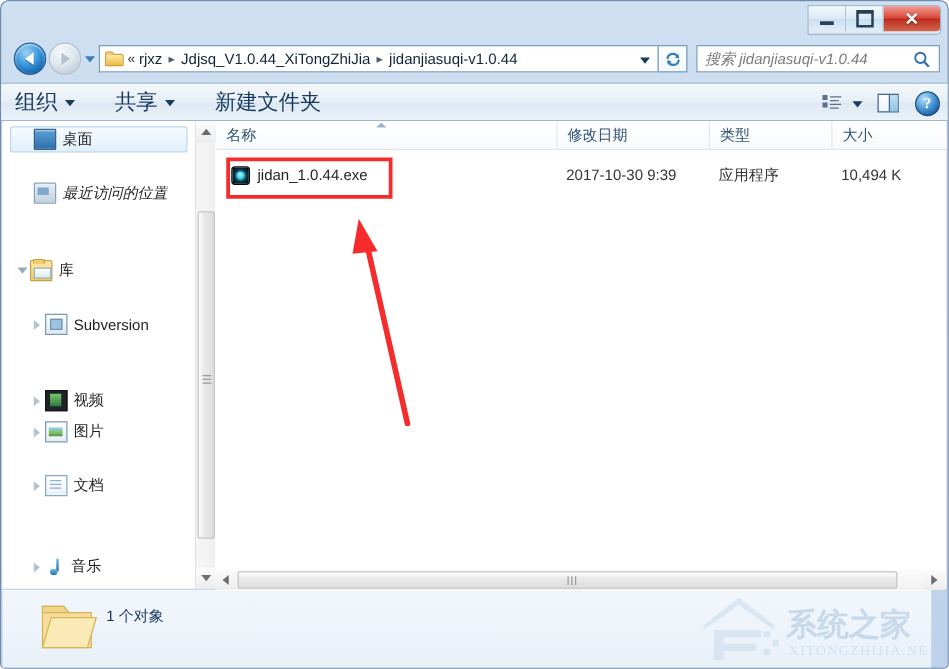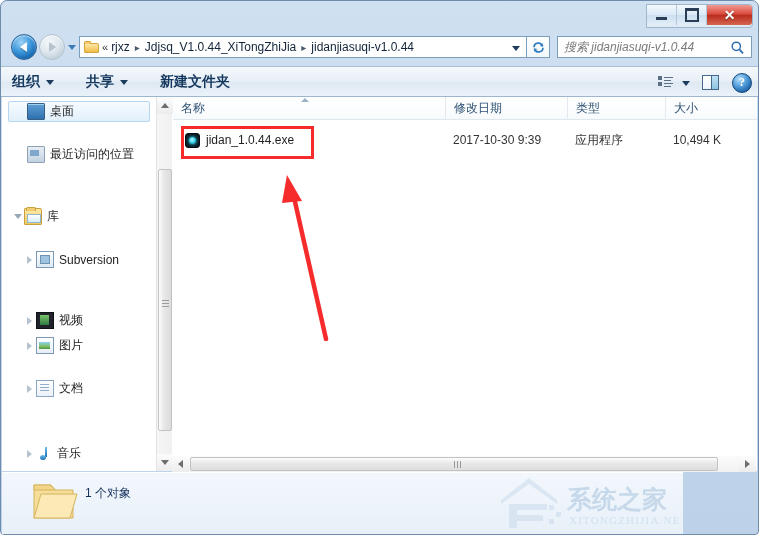--- a/index.html
+++ b/index.html
@@ -119,21 +119,21 @@
   }
   
   #toolbar{
     position:absolute;left:0;top:65px;width:757px;height:31px;
     background:linear-gradient(180deg,#f4f8fb 0%,#e8f0f7 46%,#dfe9f3 54%,#eaf2f9 100%);
     border-top:1px solid #a8c0d6;border-bottom:1px solid #9fb7ce;
     box-sizing:border-box;display:flex;align-items:center;
   }
   .tbitem{
     display:flex;align-items:center;height:23px;padding:0 9px;margin-left:2px;
-    font-size:14px;color:#14385e;white-space:nowrap;cursor:default;border-radius:2px;font-weight:bold;
+    font-size:17px;color:#14385e;white-space:nowrap;cursor:default;border-radius:2px;
   }
   .tbcaret{
     width:0;height:0;margin-left:6px;margin-top:2px;
     border-left:4px solid transparent;border-right:4px solid transparent;
     border-top:5px solid #1c3c5c;
   }
   #tb-right{position:absolute;right:6px;top:0;height:31px;display:flex;align-items:center;}
   .viewicon{
     width:15px;height:13px;position:relative;
   }
@@ -297,21 +297,21 @@
   #hthumb{
     position:absolute;left:18px;top:1px;width:528px;height:14px;
     background:linear-gradient(180deg,#fdfdfd 0%,#e9e9e9 42%,#dddddd 100%);
     border:1px solid #c2c2c2;border-radius:2px;box-sizing:border-box;
     display:flex;align-items:center;justify-content:center;
   }
   #hthumb i{display:block;width:1px;height:7px;background:#9a9a9a;
     box-shadow:3px 0 0 #9a9a9a,6px 0 0 #9a9a9a;}
   
   #statusbar{
-    position:absolute;left:1px;top:471px;width:681px;height:62px;
+    position:absolute;left:1px;top:471px;width:743px;height:62px;
     background:linear-gradient(180deg,#f2f7fc 0%,#e8f0f8 100%);
     border-top:1px solid #ffffff;box-sizing:border-box;overflow:hidden;
   }
   #statfolder{
     position:absolute;left:28px;top:6px;width:48px;height:44px;
   }
   #stattext{
     position:absolute;left:83px;top:12px;font-size:12px;color:#16325c;
   }
   #watermark{
@@ -409,21 +409,21 @@
 
   <div id="body">
 
     <div id="sidebar">
 
       <div class="navrow sel" style="left:6px;top:4px;width:142px;padding-left:18px;">
         <span class="nic ic-desktop"></span>
         <span class="nlbl">桌面</span>
       </div>
 
-      <div class="navrow" style="left:6px;top:26px;width:142px;padding-left:19px;">
+      <div class="navrow" style="left:6px;top:26px;width:142px;padding-left:19px;font-style:italic;">
         <span class="nic ic-recent"></span>
         <span class="nlbl">最近访问的位置</span>
       </div>
 
       <div class="navrow" style="left:6px;top:67px;width:142px;padding-left:3px;">
         <span class="tw">
             <i class="tri open"></i>
           </span>
         <span class="nic ic-lib"></span>
         <span class="nlbl">库</span>

